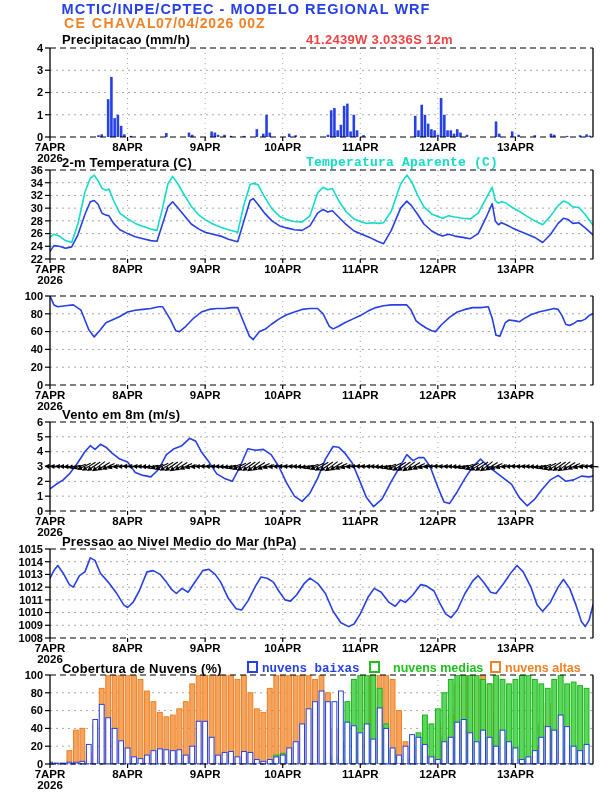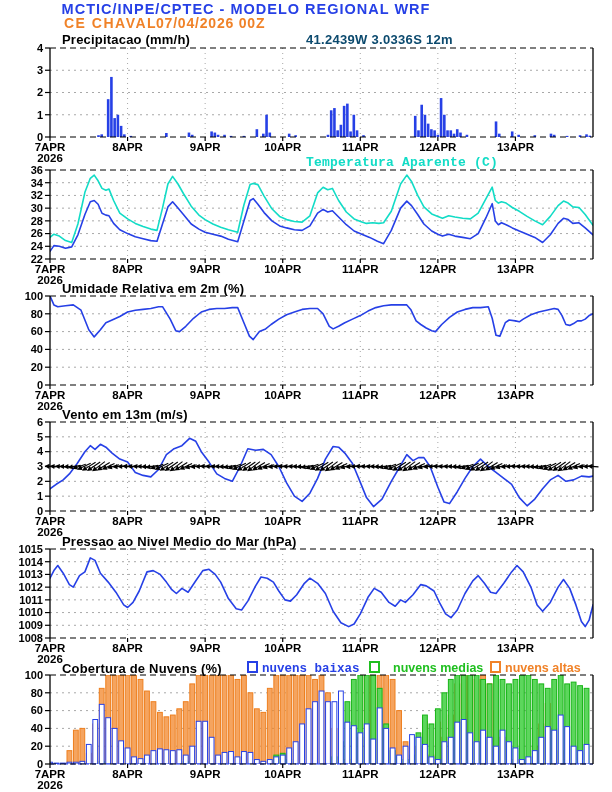--- a/index.html
+++ b/index.html
@@ -1043,26 +1043,26 @@
         <text x="437.8571428571429" y="778" text-anchor="middle" font-size="11.5" font-weight="bold" font-family="&quot;Liberation Sans&quot;, sans-serif" fill="#000">12APR</text>
         <line x1="515.4285714285713" y1="764" x2="515.4285714285713" y2="768" stroke="#000" stroke-width="1.2"></line>
         <text x="515.4285714285713" y="778" text-anchor="middle" font-size="11.5" font-weight="bold" font-family="&quot;Liberation Sans&quot;, sans-serif" fill="#000">13APR</text>
         <text x="50" y="789" text-anchor="middle" font-size="11.5" font-weight="bold" font-family="&quot;Liberation Sans&quot;, sans-serif" fill="#000">2026</text>
       </g>
     </svg>
 
   <div class="t hdr1" style="color: rgb(38, 64, 230);">MCTIC/INPE/CPTEC - MODELO REGIONAL WRF</div>
   <div class="t station" style="color: rgb(240, 130, 40);">CE CHAVAL</div>
   <div class="t rundate" style="color: rgb(240, 130, 40);">07/04/2026 00Z</div>
-  <div class="t coords" style="color: #0c4a6e;">41.2439W 3.0336S 12m</div>
+  <div class="t coords" style="color: #ef4444;">41.2439W 3.0336S 12m</div>
 
   <div class="t ptitle" style="top:32px;left:62px">Precipitacao (mm/h)</div>
+  <div class="t ptitle" style="top:155px;left:62px">2-m Temperatura (C)</div>
   <div class="t ptitle" style="top: 155px; left: 306px; color: rgb(18, 220, 198); font-family: Liberation Mono, monospace;">Temperatura Aparente (C)</div>
-  <div class="t ptitle" style="top:281px;left:62px">Umidade Relativa em 2m (%)</div>
-  <div class="t ptitle" style="top:407px;left:62px">Vento em 13m (m/s)</div>
+  <div class="t ptitle" style="top:407px;left:62px">Vento em 8m (m/s)</div>
   <div class="t ptitle" style="top:534px;left:62px">Pressao ao Nivel Medio do Mar (hPa)</div>
   <div class="t ptitle" style="top:661px;left:62px">Cobertura de Nuvens (%)</div>
 
   <div class="t legend-item" style="top:661px;left:247px">
     <span class="lsq" style="border-color: rgb(38, 64, 230);"></span><span style="color: rgb(38, 64, 230); font-family: Liberation Mono, monospace;">nuvens baixas</span>
   </div>
   <div class="t legend-item" style="top:661px;left:369px">
     <span class="lsq" style="border-color: rgb(31, 191, 31);"></span><span style="color: rgb(31, 191, 31); margin-left: 9px;">nuvens medias</span>
   </div>
   <div class="t legend-item" style="top:661px;left:490px">

